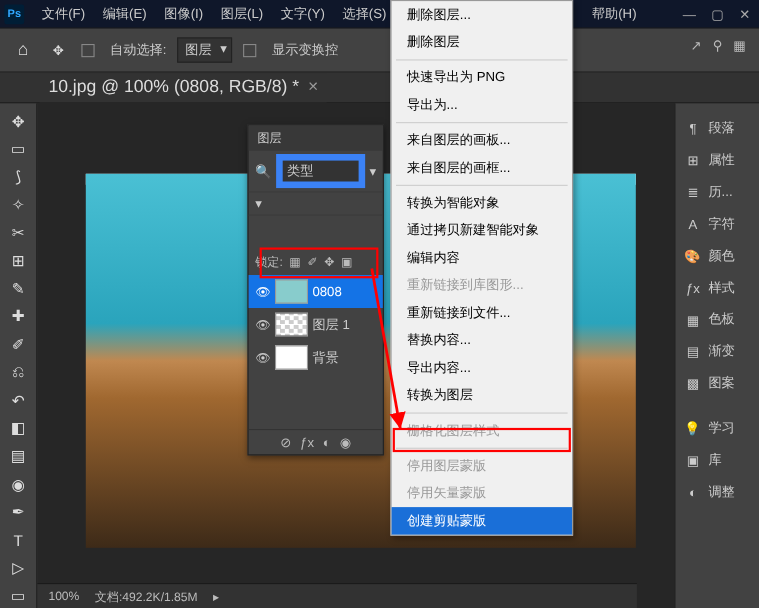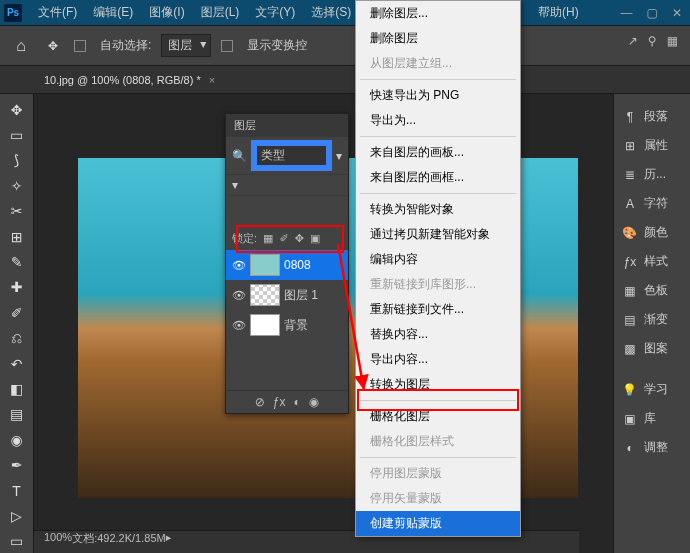--- a/index.html
+++ b/index.html
@@ -1,28 +1,28 @@
 <!DOCTYPE html>
 <html><head>
 <meta charset="utf-8">
 <style>
   * { margin: 0; padding: 0; box-sizing: border-box; font-family: "Microsoft YaHei", sans-serif; }
   body { background: #323232; color: #ccc; font-size: 12px; width: 690px; height: 553px; overflow: hidden; position: relative; }
-  .menubar { background: #0c4a6e; height: 26px; display: flex; align-items: center; padding: 0 4px; border-bottom: 1px solid #1a1a1a; }
+  .menubar { background: #0f172a; height: 26px; display: flex; align-items: center; padding: 0 4px; border-bottom: 1px solid #1a1a1a; }
   .ps-logo { width: 18px; height: 18px; background: #001e36; color: #31a8ff; display: flex; align-items: center; justify-content: center; font-weight: bold; font-size: 10px; border-radius: 2px; margin-right: 8px; }
   .menu-item { padding: 0 8px; cursor: pointer; }
   .window-controls { position: absolute; right: 8px; top: 6px; display: flex; gap: 14px; color: #aaa; }
   .toolbar { background: #424242; height: 40px; display: flex; align-items: center; padding: 0 10px; gap: 10px; border-bottom: 1px solid #1a1a1a; }
   .tb-icon { width: 22px; height: 22px; display: flex; align-items: center; justify-content: center; color: #ddd; }
   .home-icon { font-size: 16px; }
   .dropdown-mini { background: #333; border: 1px solid #222; padding: 2px 18px 2px 6px; position: relative; }
   .dropdown-mini::after { content: '▾'; position: absolute; right: 4px; }
   .checkbox { width: 12px; height: 12px; border: 1px solid #888; display: inline-block; vertical-align: middle; margin-right: 4px; }
   .tabbar { background: #323232; height: 28px; display: flex; align-items: center; padding-left: 36px; border-bottom: 1px solid #1a1a1a; }
-  .file-tab { background: #323232; padding: 4px 8px; display: flex; align-items: center; gap: 8px; font-size: 11px; color: #ddd; }
+  .file-tab { background: #323232; padding: 4px 8px; display: flex; align-items: center; gap: 8px; font-size: 16px; color: #ddd; }
   .file-tab .close { color: #999; }
   .workspace { position: relative; height: 459px; display: flex; }
   .left-tools { width: 34px; background: #424242; border-right: 1px solid #1a1a1a; display: flex; flex-direction: column; align-items: center; padding-top: 4px; gap: 2px; }
   .tool { width: 28px; height: 24px; display: flex; align-items: center; justify-content: center; color: #ddd; font-size: 14px; cursor: pointer; }
   .canvas-area { flex: 1; background: #262626; position: relative; overflow: hidden; }
   .canvas-img { position: absolute; top: 64px; left: 44px; width: 500px; height: 340px; background: linear-gradient(180deg, #4ac0d4 0%, #2aa4bc 40%, #c08850 50%, #a06830 60%, #3d2a18 100%); }
   .canvas-white { position: absolute; top: 64px; left: 44px; width: 500px; height: 10px; background: #fff; }
   .right-tabs { width: 77px; background: #424242; border-left: 1px solid #1a1a1a; padding-top: 8px; }
   .rtab { display: flex; align-items: center; gap: 6px; padding: 6px 8px; color: #ccc; cursor: pointer; }
   .rtab .ic { width: 16px; text-align: center; }
@@ -41,21 +41,21 @@
   .lp-bottom { display: flex; gap: 8px; padding: 4px 6px; color: #bbb; justify-content: center; border-top: 1px solid #333; }
   .redbox1 { position: absolute; border: 2px solid red; left: 236px; top: 225px; width: 108px; height: 28px; z-index: 6; pointer-events: none; }
   
   .ctx { position: absolute; left: 355px; top: 0; width: 166px; background: #f0f0f0; color: #000; z-index: 10; font-size: 12px; border: 1px solid #999; box-shadow: 2px 2px 6px rgba(0,0,0,0.4); }
   .ctx-item { padding: 4px 14px; white-space: nowrap; cursor: pointer; }
   .ctx-item.dis { color: #999; }
   .ctx-item.hl { background: #1a6fd8; color: #fff; }
   .ctx-sep { height: 1px; background: #ccc; margin: 3px 4px; }
   .redbox2 { position: absolute; border: 2px solid red; left: 357px; top: 389px; width: 162px; height: 22px; z-index: 11; pointer-events: none; }
   .arrow { position: absolute; z-index: 12; pointer-events: none; }
-  .statusbar { position: absolute; bottom: 0; left: 34px; height: 23px; background: #323232; color: #bbb; display: flex; padding: 0 10px; gap: 0; font-size: 11px; border-top: 1px solid #1a1a1a; width: 545px; }
+  .statusbar { position: absolute; bottom: 0; left: 34px; height: 23px; background: #323232; color: #bbb; display: flex; align-items: center; padding: 0 10px; gap: 14px; font-size: 11px; border-top: 1px solid #1a1a1a; width: 545px; }
 </style>
 </head>
 <body>
 
 <div class="menubar">
   <div class="ps-logo">Ps</div>
   <div class="menu-item">文件(F)</div>
   <div class="menu-item">编辑(E)</div>
   <div class="menu-item">图像(I)</div>
   <div class="menu-item">图层(L)</div>
@@ -217,38 +217,36 @@
     <span>◐</span>
     <span>◉</span>
   </div>
 </div>
 
 <div class="redbox1"></div>
 
 <div class="ctx">
   <div class="ctx-item">删除图层...</div>
   <div class="ctx-item">删除图层</div>
-  <div class="ctx-item dis">从图层建立组...</div>
   <div class="ctx-sep"></div>
   <div class="ctx-item">快速导出为 PNG</div>
   <div class="ctx-item">导出为...</div>
   <div class="ctx-sep"></div>
   <div class="ctx-item">来自图层的画板...</div>
   <div class="ctx-item">来自图层的画框...</div>
   <div class="ctx-sep"></div>
   <div class="ctx-item">转换为智能对象</div>
   <div class="ctx-item">通过拷贝新建智能对象</div>
   <div class="ctx-item">编辑内容</div>
   <div class="ctx-item dis">重新链接到库图形...</div>
   <div class="ctx-item">重新链接到文件...</div>
   <div class="ctx-item">替换内容...</div>
   <div class="ctx-item">导出内容...</div>
   <div class="ctx-item">转换为图层</div>
   <div class="ctx-sep"></div>
-  <div class="ctx-item">栅格化图层</div>
   <div class="ctx-item dis">栅格化图层样式</div>
   <div class="ctx-sep"></div>
   <div class="ctx-item dis">停用图层蒙版</div>
   <div class="ctx-item dis">停用矢量蒙版</div>
   <div class="ctx-item hl">创建剪贴蒙版</div>
 
 </div>
 
 <div class="redbox2"></div>
 

